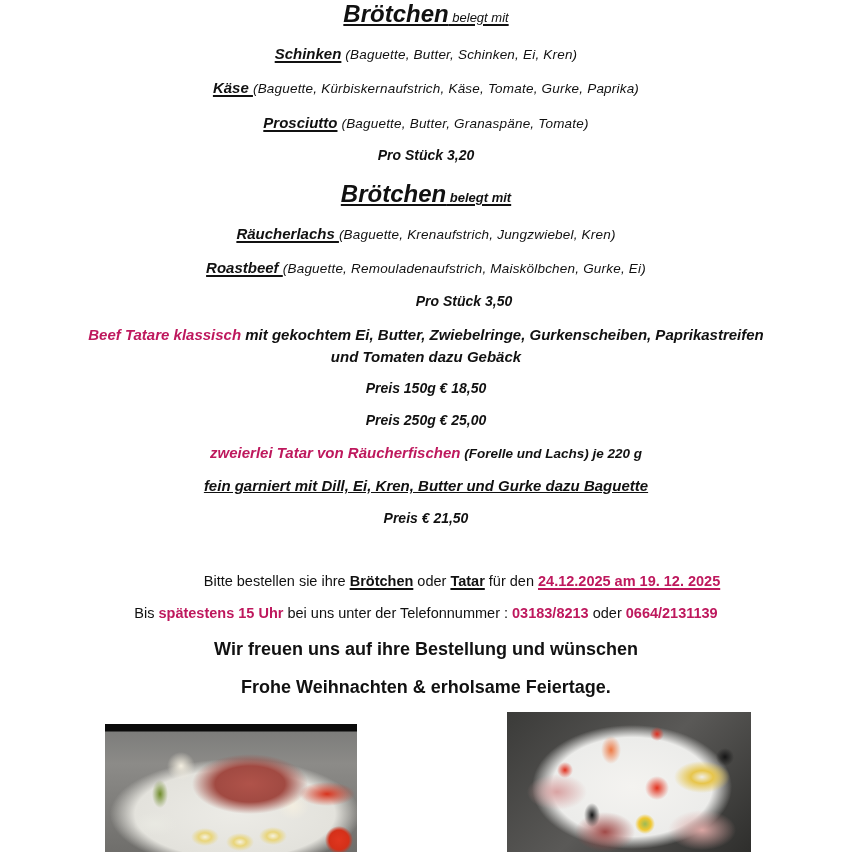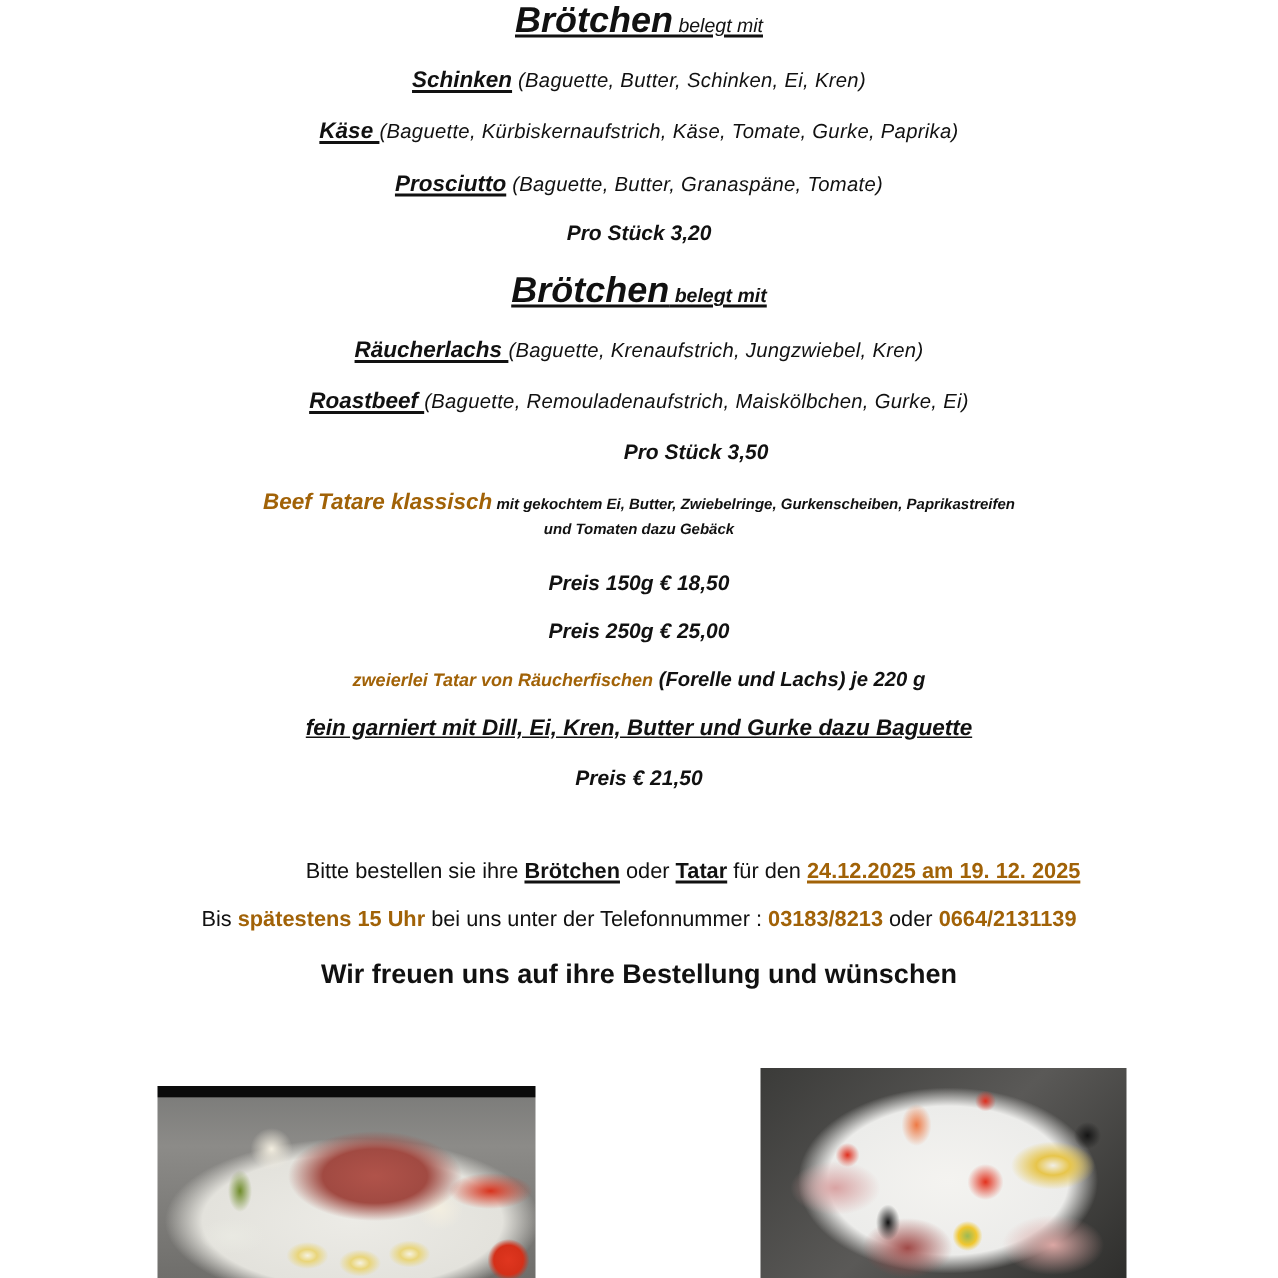--- a/index.html
+++ b/index.html
@@ -8,27 +8,27 @@
       font-family: "Liberation Sans", "DejaVu Sans", sans-serif;
       color: #111111;
     }
     .page { position: relative; width: 852px; height: 852px; }
     .line {
       position: absolute; left: 0; width: 852px; text-align: center;
       white-space: nowrap; font-style: italic;
     }
     .u { text-decoration: underline; text-decoration-thickness: 1.5px; text-underline-offset: 2px; }
     .b { font-weight: bold; }
-    .red { color: #a16207; text-align: right; }
+    .red { color: #be185d; text-align: right; }
     .heading-big { font-size: 24px; font-weight: bold; font-style: italic; }
     .heading-small { font-size: 13px; font-style: italic; }
     .item-name { font-size: 15px; font-weight: bold; font-style: italic; }
     .item-desc { font-size: 13.5px; font-style: italic; letter-spacing: 0.2px; }
     .price { font-size: 14px; font-weight: bold; font-style: italic; }
-    .tatar { font-size: 10px; font-weight: bold; font-style: italic; }
+    .tatar { font-size: 15px; font-weight: bold; font-style: italic; }
     .info { font-size: 14.5px; font-style: normal; }
     .greet { font-size: 18px; font-weight: bold; font-style: normal; }
     .photo {
       position: absolute; overflow: hidden;
     }
     .photo-tatar {
       left: 105px; top: 724px; width: 252px; height: 128px;
       background:
         radial-gradient(ellipse 58px 30px at 145px 60px, #b0534a 0%, #a14a42 60%, rgba(160,75,65,0) 100%),
         radial-gradient(circle 14px at 234px 116px, #e0361f 0%, #d43019 70%, rgba(212,48,25,0) 100%),
@@ -100,31 +100,32 @@
 
   <div class="line" style="top:326px;">
     <span class="tatar red" style="font-size:15px;">Beef Tatare klassisch</span><span class="tatar">  mit gekochtem Ei, Butter, Zwiebelringe, Gurkenscheiben, Paprikastreifen</span>
   </div>
   <div class="line tatar" style="top:348px;">und Tomaten dazu Gebäck</div>
 
   <div class="line price" style="top:380px;">Preis 150g € 18,50</div>
   <div class="line price" style="top:412px;">Preis 250g € 25,00</div>
 
   <div class="line" style="top:444px;">
-    <span class="tatar red" style="font-size:12px;">zweierlei Tatar von Räucherfischen</span><span class="tatar" style="font-size:13.5px;"> (Forelle und Lachs) je 220 g</span>
+    <span class="tatar red" style="font-size:15px;">zweierlei Tatar von Räucherfischen</span><span class="tatar" style="font-size:13.5px;"> (Forelle und Lachs) je 220 g</span>
   </div>
   <div class="line tatar" style="top:477px; font-size:15px;text-decoration:underline;">fein garniert mit Dill, Ei, Kren, Butter und Gurke dazu Baguette</div>
   <div class="line price" style="top:510px;">Preis € 21,50</div>
 
   <div class="line info" style="top:573px;margin-left:36px;">
     <span>Bitte bestellen sie ihre </span><span class="b u">Brötchen</span><span> oder </span><span class="b u">Tatar</span><span> für den </span><span class="b u red">24.12.2025 am 19. 12. 2025</span>
   </div>
 
   <div class="line info" style="top:605px;">
     <span>Bis </span><span class="b red">spätestens 15 Uhr</span><span> bei uns unter der Telefonnummer : </span><span class="b red">03183/8213</span><span> oder </span><span class="b red">0664/2131139</span>
   </div>
 
   <div class="line greet" style="top:639px;">Wir freuen uns auf ihre Bestellung und wünschen</div>
+  <div class="line greet" style="top:677px;">Frohe Weihnachten &amp; erholsame Feiertage.</div>
 
   <div class="photo photo-tatar"></div>
   <div class="photo photo-platter"></div>
 
 </div>
 
 </body></html>

